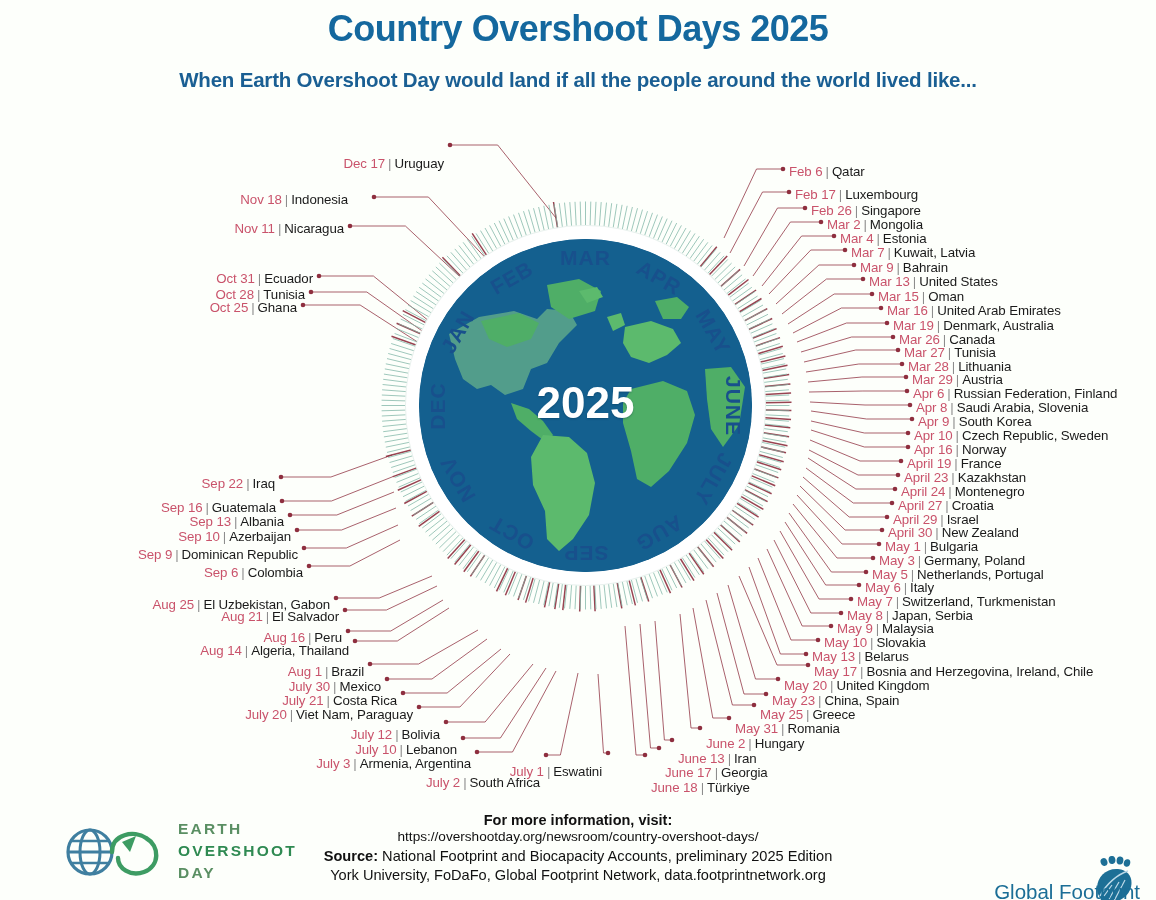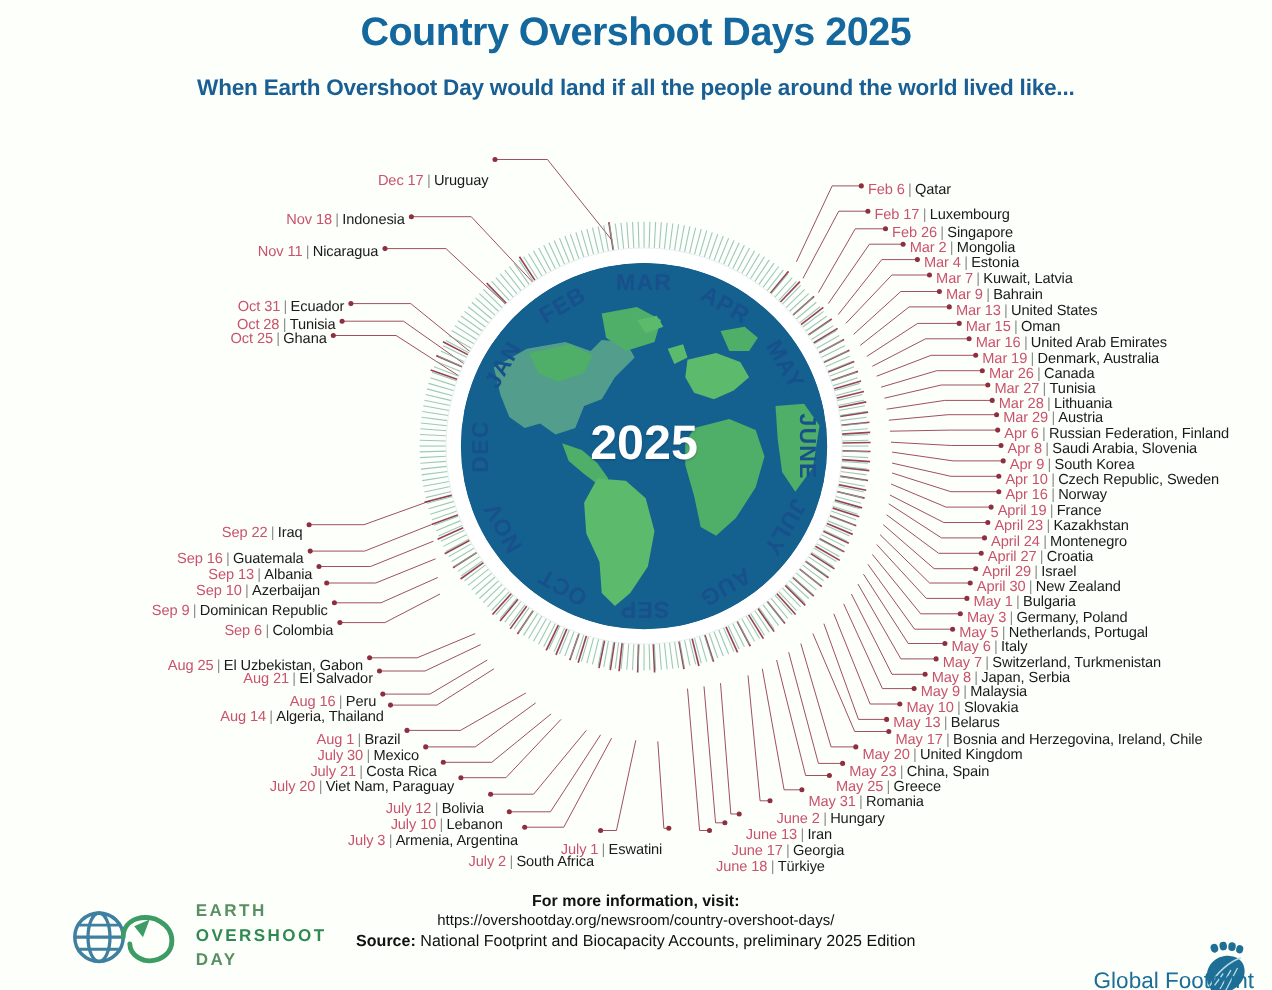--- a/index.html
+++ b/index.html
@@ -589,21 +589,21 @@
         <span style="left: 73.75px; top: 127.739px; transform: translate(-50%, -50%) rotate(150deg);">AUG</span>
         <span style="left: 1.80635e-14px; top: 147.5px; transform: translate(-50%, -50%) rotate(180deg);">SEP</span>
         <span style="left: -73.75px; top: 127.739px; transform: translate(-50%, -50%) rotate(210deg);">OCT</span>
         <span style="left: -127.739px; top: 73.75px; transform: translate(-50%, -50%) rotate(240deg);">NOV</span>
         <span style="left: -147.5px; top: 2.70953e-14px; transform: translate(-50%, -50%) rotate(270deg);">DEC</span>
       </div>
   </div>
 
   <div id="labels-left">
       <div class="lbl l" style="left: 444px; top: 157px;"><span class="d">Dec 17</span><span class="sep">|</span><span>Uruguay</span></div>
-      <div class="lbl l" style="left: 368px; top: 193px;"><span class="d">Nov 18</span><span class="sep">|</span><span>Indonesia</span></div>
+      <div class="lbl l" style="left: 348px; top: 193px;"><span class="d">Nov 18</span><span class="sep">|</span><span>Indonesia</span></div>
       <div class="lbl l" style="left: 344px; top: 222px;"><span class="d">Nov 11</span><span class="sep">|</span><span>Nicaragua</span></div>
       <div class="lbl l" style="left: 313px; top: 272px;"><span class="d">Oct 31</span><span class="sep">|</span><span>Ecuador</span></div>
       <div class="lbl l" style="left: 305px; top: 288px;"><span class="d">Oct 28</span><span class="sep">|</span><span>Tunisia</span></div>
       <div class="lbl l" style="left: 297px; top: 301px;"><span class="d">Oct 25</span><span class="sep">|</span><span>Ghana</span></div>
       <div class="lbl l" style="left: 275px; top: 477px;"><span class="d">Sep 22</span><span class="sep">|</span><span>Iraq</span></div>
       <div class="lbl l" style="left: 276px; top: 501px;"><span class="d">Sep 16</span><span class="sep">|</span><span>Guatemala</span></div>
       <div class="lbl l" style="left: 284px; top: 515px;"><span class="d">Sep 13</span><span class="sep">|</span><span>Albania</span></div>
       <div class="lbl l" style="left: 291px; top: 530px;"><span class="d">Sep 10</span><span class="sep">|</span><span>Azerbaijan</span></div>
       <div class="lbl l" style="left: 298px; top: 548px;"><span class="d">Sep 9</span><span class="sep">|</span><span>Dominican Republic</span></div>
       <div class="lbl l" style="left: 303px; top: 566px;"><span class="d">Sep 6</span><span class="sep">|</span><span>Colombia</span></div>
@@ -664,20 +664,21 @@
       <div class="lbl r" style="left: 735px; top: 722px;"><span class="d">May 31</span><span class="sep">|</span><span>Romania</span></div>
       <div class="lbl r" style="left: 706px; top: 737px;"><span class="d">June 2</span><span class="sep">|</span><span>Hungary</span></div>
       <div class="lbl r" style="left: 678px; top: 752px;"><span class="d">June 13</span><span class="sep">|</span><span>Iran</span></div>
       <div class="lbl r" style="left: 665px; top: 766px;"><span class="d">June 17</span><span class="sep">|</span><span>Georgia</span></div>
       <div class="lbl r" style="left: 651px; top: 781px;"><span class="d">June 18</span><span class="sep">|</span><span>Türkiye</span></div>
     </div>
 
   <div class="foot-head">For more information, visit:</div>
   <div class="foot-url">https://overshootday.org/newsroom/country-overshoot-days/</div>
   <div class="foot-src1"><b>Source:</b><span> National Footprint and Biocapacity Accounts, preliminary 2025 Edition</span></div>
+  <div class="foot-src2">York University, FoDaFo, Global Footprint Network, data.footprintnetwork.org</div>
 
   <div id="eod-logo">
     <svg width="118" height="70" viewBox="0 0 118 70">
       <circle cx="30" cy="36" r="22" fill="none" stroke="#3f7fa0" stroke-width="3.2"></circle>
       <ellipse cx="30" cy="36" rx="10" ry="22" fill="none" stroke="#3f7fa0" stroke-width="3"></ellipse>
       <line x1="8" y1="36" x2="52" y2="36" stroke="#3f7fa0" stroke-width="3"></line>
       <line x1="12" y1="25" x2="48" y2="25" stroke="#3f7fa0" stroke-width="2.6"></line>
       <line x1="12" y1="47" x2="48" y2="47" stroke="#3f7fa0" stroke-width="2.6"></line>
       <path d="M52 36 C52 18 74 14 86 22 C100 30 100 50 84 56 C70 61 58 52 58 42" fill="none" stroke="#3d9c63" stroke-width="4.4" stroke-linecap="round"></path>
       <path d="M76 20 L62 26 L70 36 Z" fill="#3d9c63"></path>

